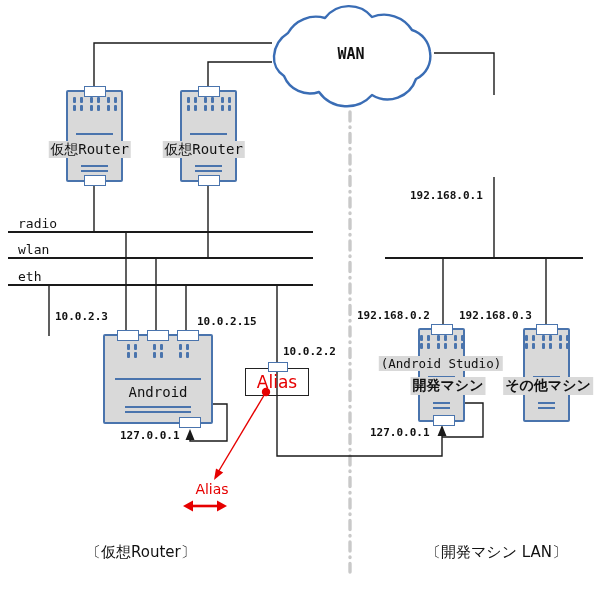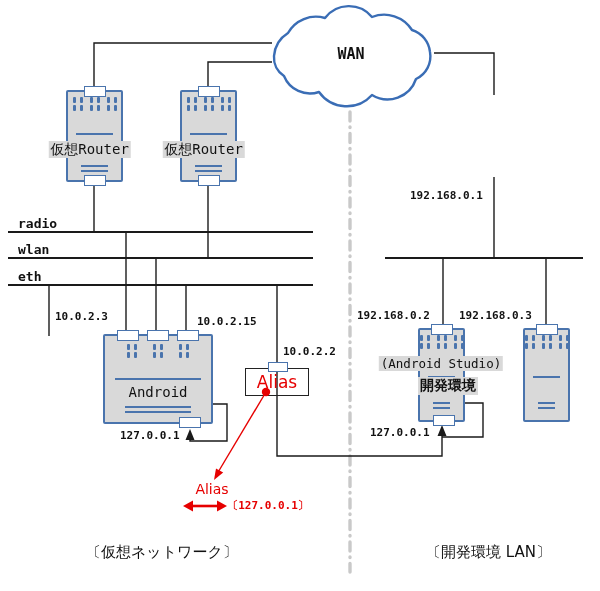--- a/index.html
+++ b/index.html
@@ -55,21 +55,21 @@
   #alias-box{position:absolute;left:245px;top:368px;width:64px;height:28px;
              border:1.5px solid #222;background:transparent;z-index:10;
              display:flex;align-items:center;justify-content:center}
   #alias-box .port{left:22px;top:-7px;width:20px;height:10px}
   #alias-box .alias-text{color:var(--red);font-size:17px;line-height:17px;
              font-family:"DejaVu Sans","Liberation Sans",sans-serif}
 
   
   .txt{position:absolute;white-space:nowrap;z-index:20}
   .ip{font-size:11px;font-weight:bold;letter-spacing:0px}
-  .buslbl{font-size:13px;font-weight:bold}
+  .buslbl{font-size:13px;font-weight:normal}
   .wan{font-size:15px;font-weight:bold}
   .red{color:var(--red)}
   .cap{font-size:15px;font-family:"DejaVu Sans","Liberation Sans",sans-serif}
   .applbl{font-size:12.5px;font-weight:normal;background:var(--fill);padding:0 2px}
   .mlabel{font-size:14px;font-weight:bold;background:var(--fill);padding:0 2px}
   .ctr{transform:translateX(-50%)}
   .alias-note{font-size:14px;font-family:"DejaVu Sans","Liberation Sans",sans-serif}
 </style>
 </head>
 <body>
@@ -238,21 +238,21 @@
           <i></i>
           <i></i>
           <i></i>
           <i></i>
         </span>
       </div>
     <div class="hline"></div>
     <div class="dlines"></div>
   </div>
   <div class="txt applbl ctr" style="left:441px;top:356px">(Android Studio)</div>
-  <div class="txt mlabel ctr" style="left:448px;top:377px">開発環境</div>
+  <div class="txt mlabel ctr" style="left:448px;top:377px">開発マシン</div>
   <div class="txt ip" style="left:357px;top:309px">192.168.0.2</div>
   <div class="txt ip" style="left:370px;top:426px">127.0.0.1</div>
 
   <div class="device machine" style="left:523px;top:328px;width:47px;height:94px">
     <span class="port" style="left:calc(50% - 11px);top:-6px"></span>
     <div class="vents">
         <span class="vgrp">
           <i></i>
           <i></i>
           <i></i>
@@ -267,29 +267,29 @@
         <span class="vgrp">
           <i></i>
           <i></i>
           <i></i>
           <i></i>
         </span>
       </div>
     <div class="hline"></div>
     <div class="dlines"></div>
   </div>
+  <div class="txt mlabel ctr" style="left:548px;top:377px">その他マシン</div>
   <div class="txt ip" style="left:459px;top:309px">192.168.0.3</div>
 
   <svg id="rednotes" class="layer" width="600" height="591" viewBox="0 0 600 591">
     <circle cx="266" cy="392" r="4.2" fill="#e60000"></circle>
     <line x1="266" y1="392" x2="217" y2="474" stroke="#e60000" stroke-width="1.4"></line>
     <polygon points="214,480 223.2,472.6 216,468.4" fill="#e60000"></polygon>
     <line x1="191" y1="506" x2="219" y2="506" stroke="#e60000" stroke-width="2.6"></line>
     <polygon points="183,506 193,500.5 193,511.5" fill="#e60000"></polygon>
     <polygon points="227,506 217,500.5 217,511.5" fill="#e60000"></polygon>
   </svg>
   <div class="txt red alias-note ctr" style="left:212px;top:481px">Alias</div>
-  <div class="txt red ip ctr" style="left:268px;top:498px">〔127.0.0.1〕</div>
-
-  <div class="txt cap" style="left:86px;top:543px">〔仮想ネットワーク〕</div>
-  <div class="txt cap" style="left:426px;top:543px">〔開発環境 LAN〕</div>
+
+  <div class="txt cap" style="left:86px;top:543px">〔仮想Router〕</div>
+  <div class="txt cap" style="left:426px;top:543px">〔開発マシン LAN〕</div>
 
 </div>
 
 </body></html>

